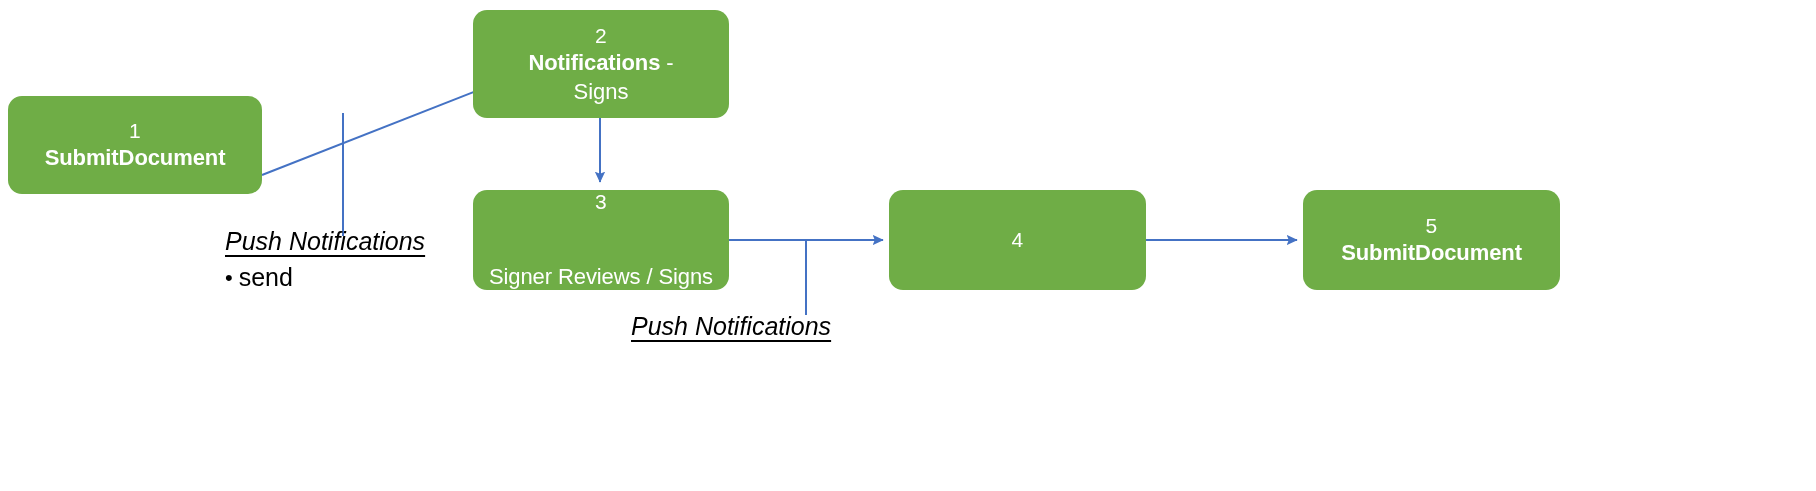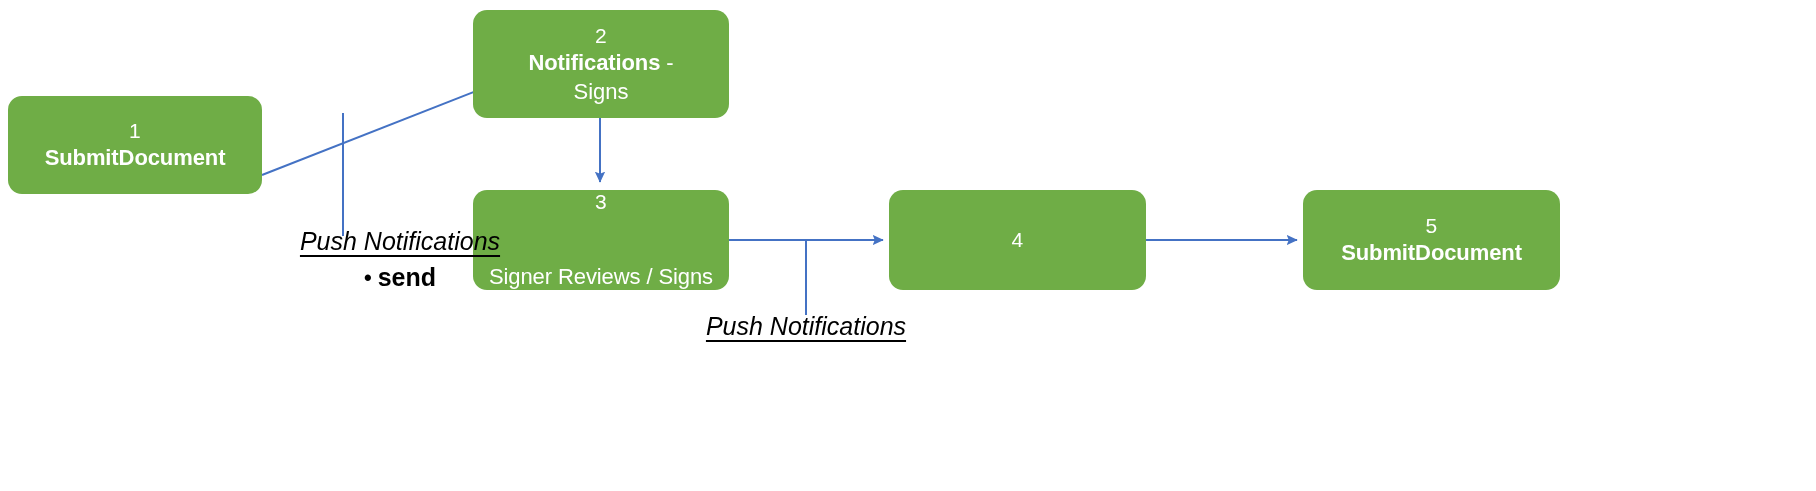--- a/index.html
+++ b/index.html
@@ -54,37 +54,36 @@
   }
   .node-title .light {
     font-weight: 400;
   }
   .node-sub {
     font-size: 22px;
     font-weight: 400;
   }
   .annotation {
     position: absolute;
-    text-align: center;
     color: #000000;
     z-index: 4;
   }
   .ann-heading {
     font-size: 25px;
     font-style: italic;
     font-weight: 400;
     text-decoration: underline;
     text-underline-offset: 5px;
     text-decoration-thickness: 2px;
     white-space: nowrap;
     display: inline-block;
   }
   .ann-item {
     font-size: 25px;
-    font-weight: 700;
+    font-weight: 400;
     white-space: nowrap;
     margin-top: 7px;
   }
   .ann-item .bullet {
     font-size: 22px;
     vertical-align: 1px;
     padding-right: 6px;
   }
   .ann-item.indent {
     padding-left: 44px;

